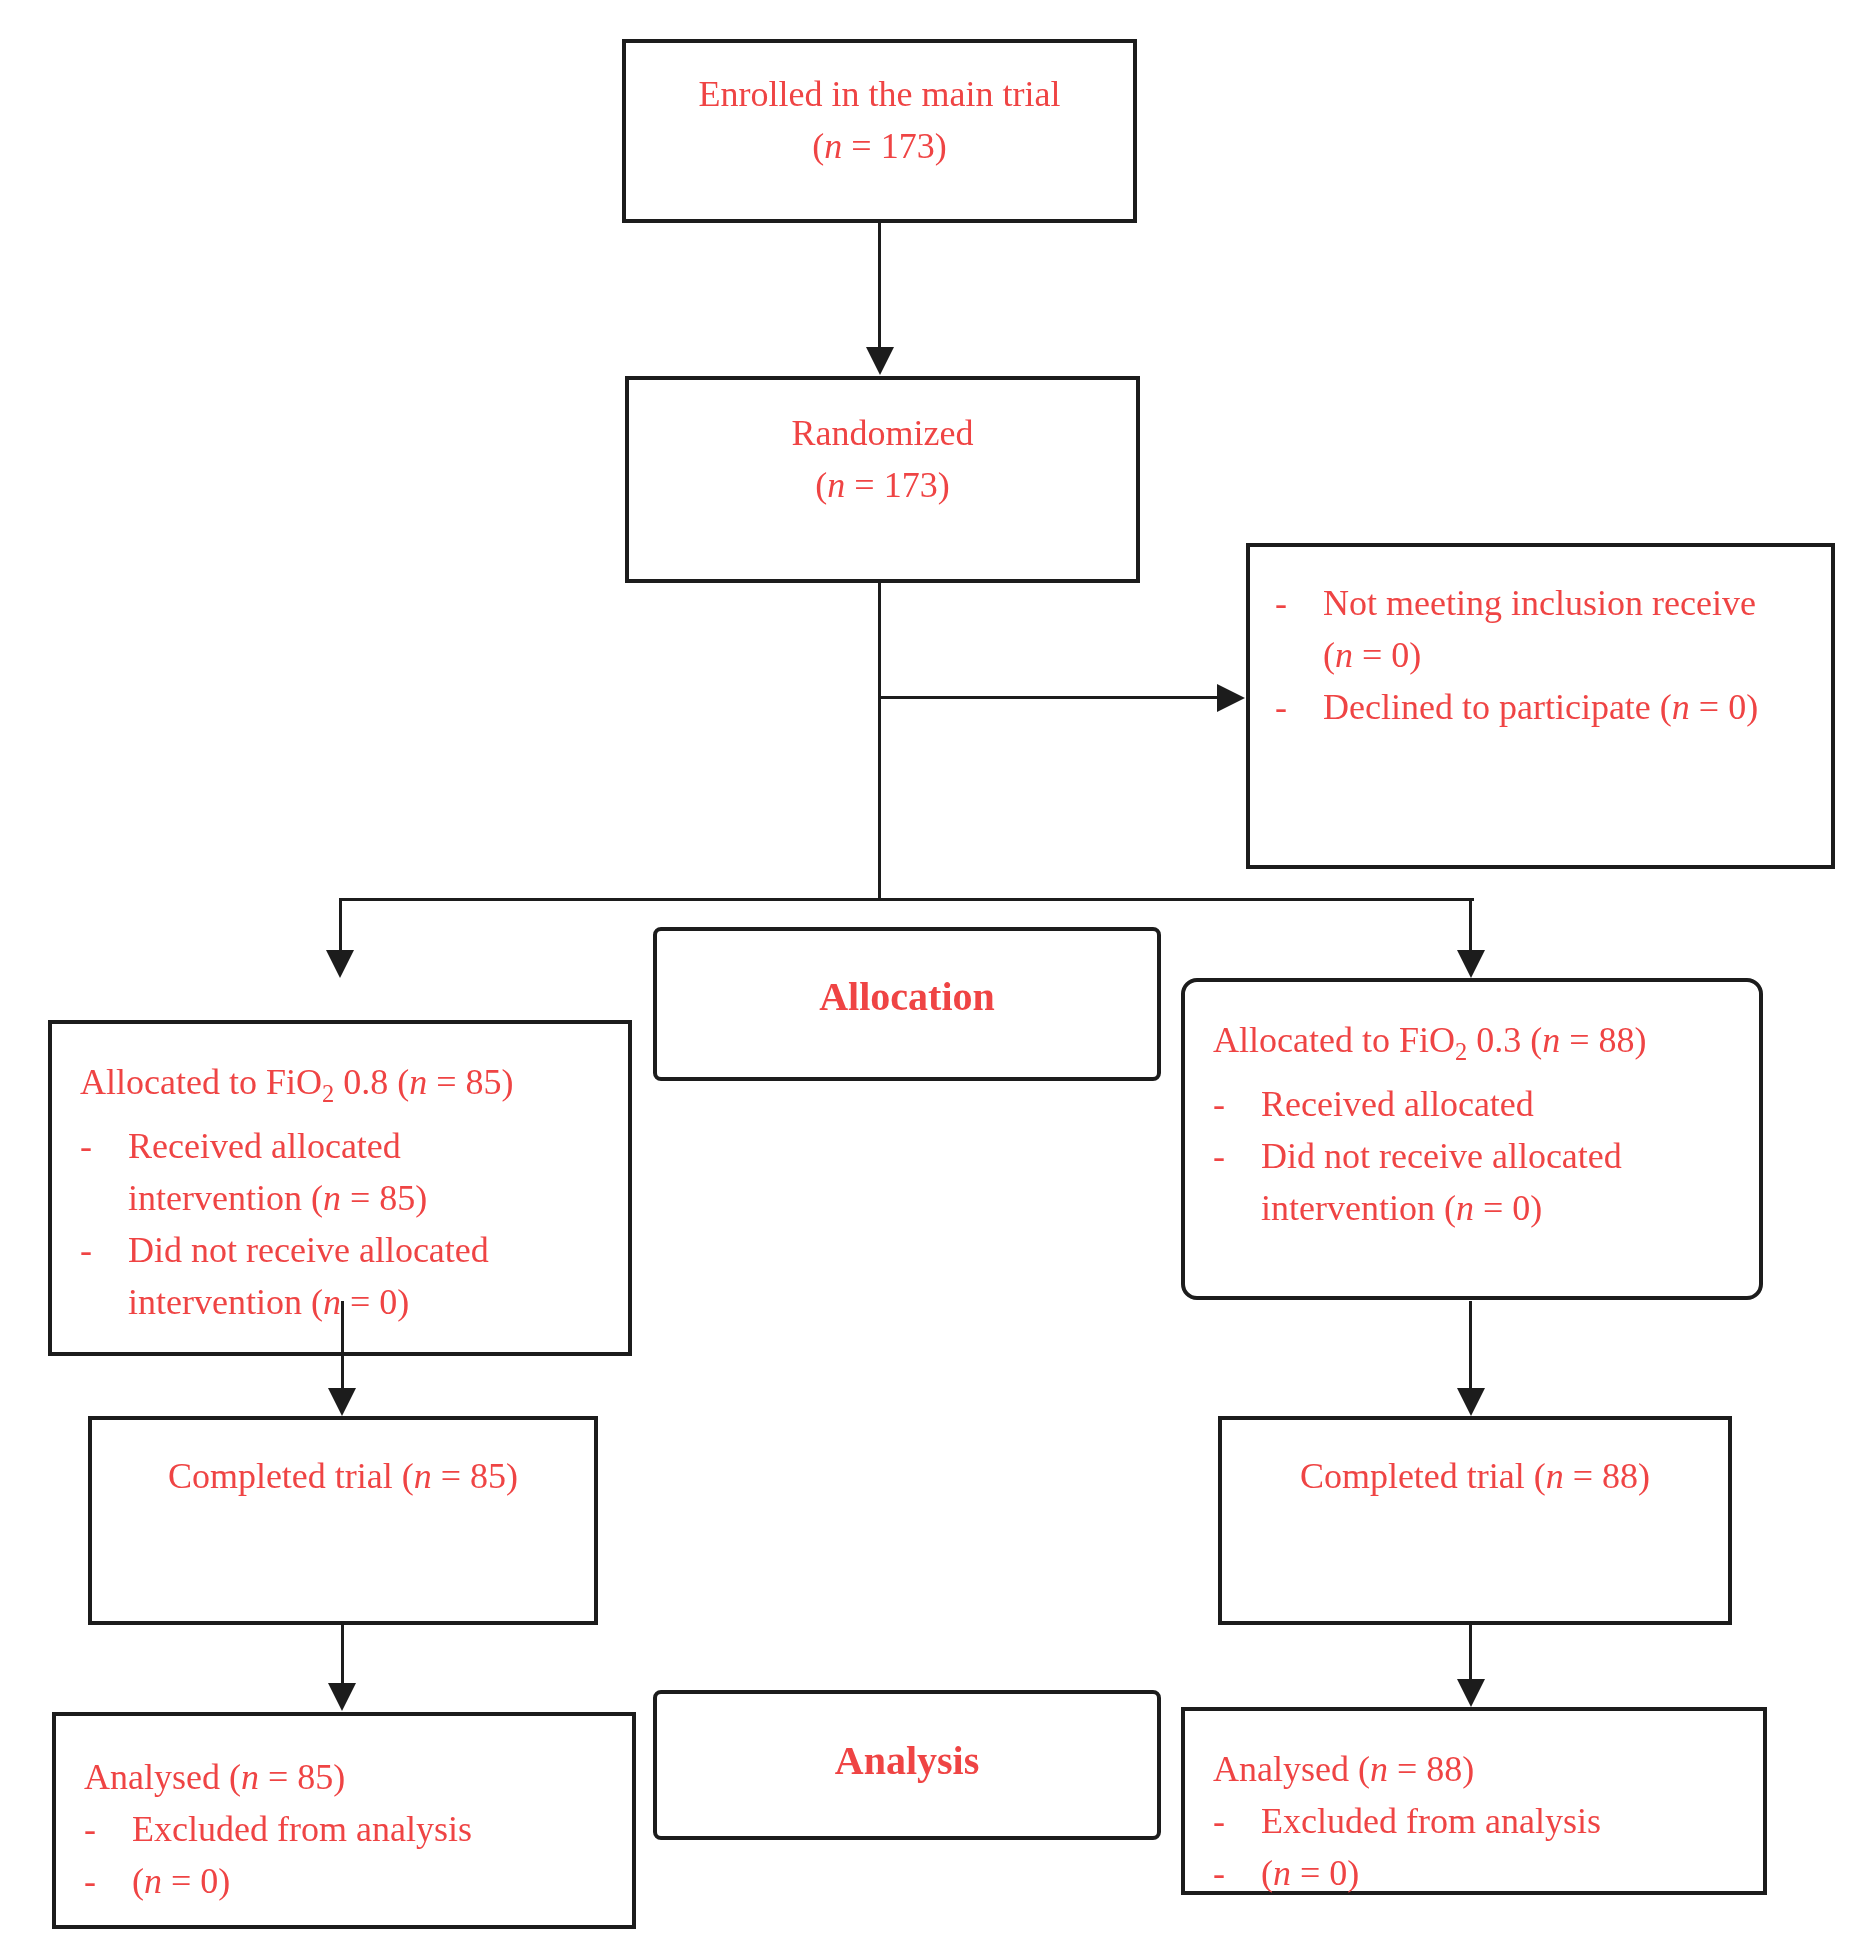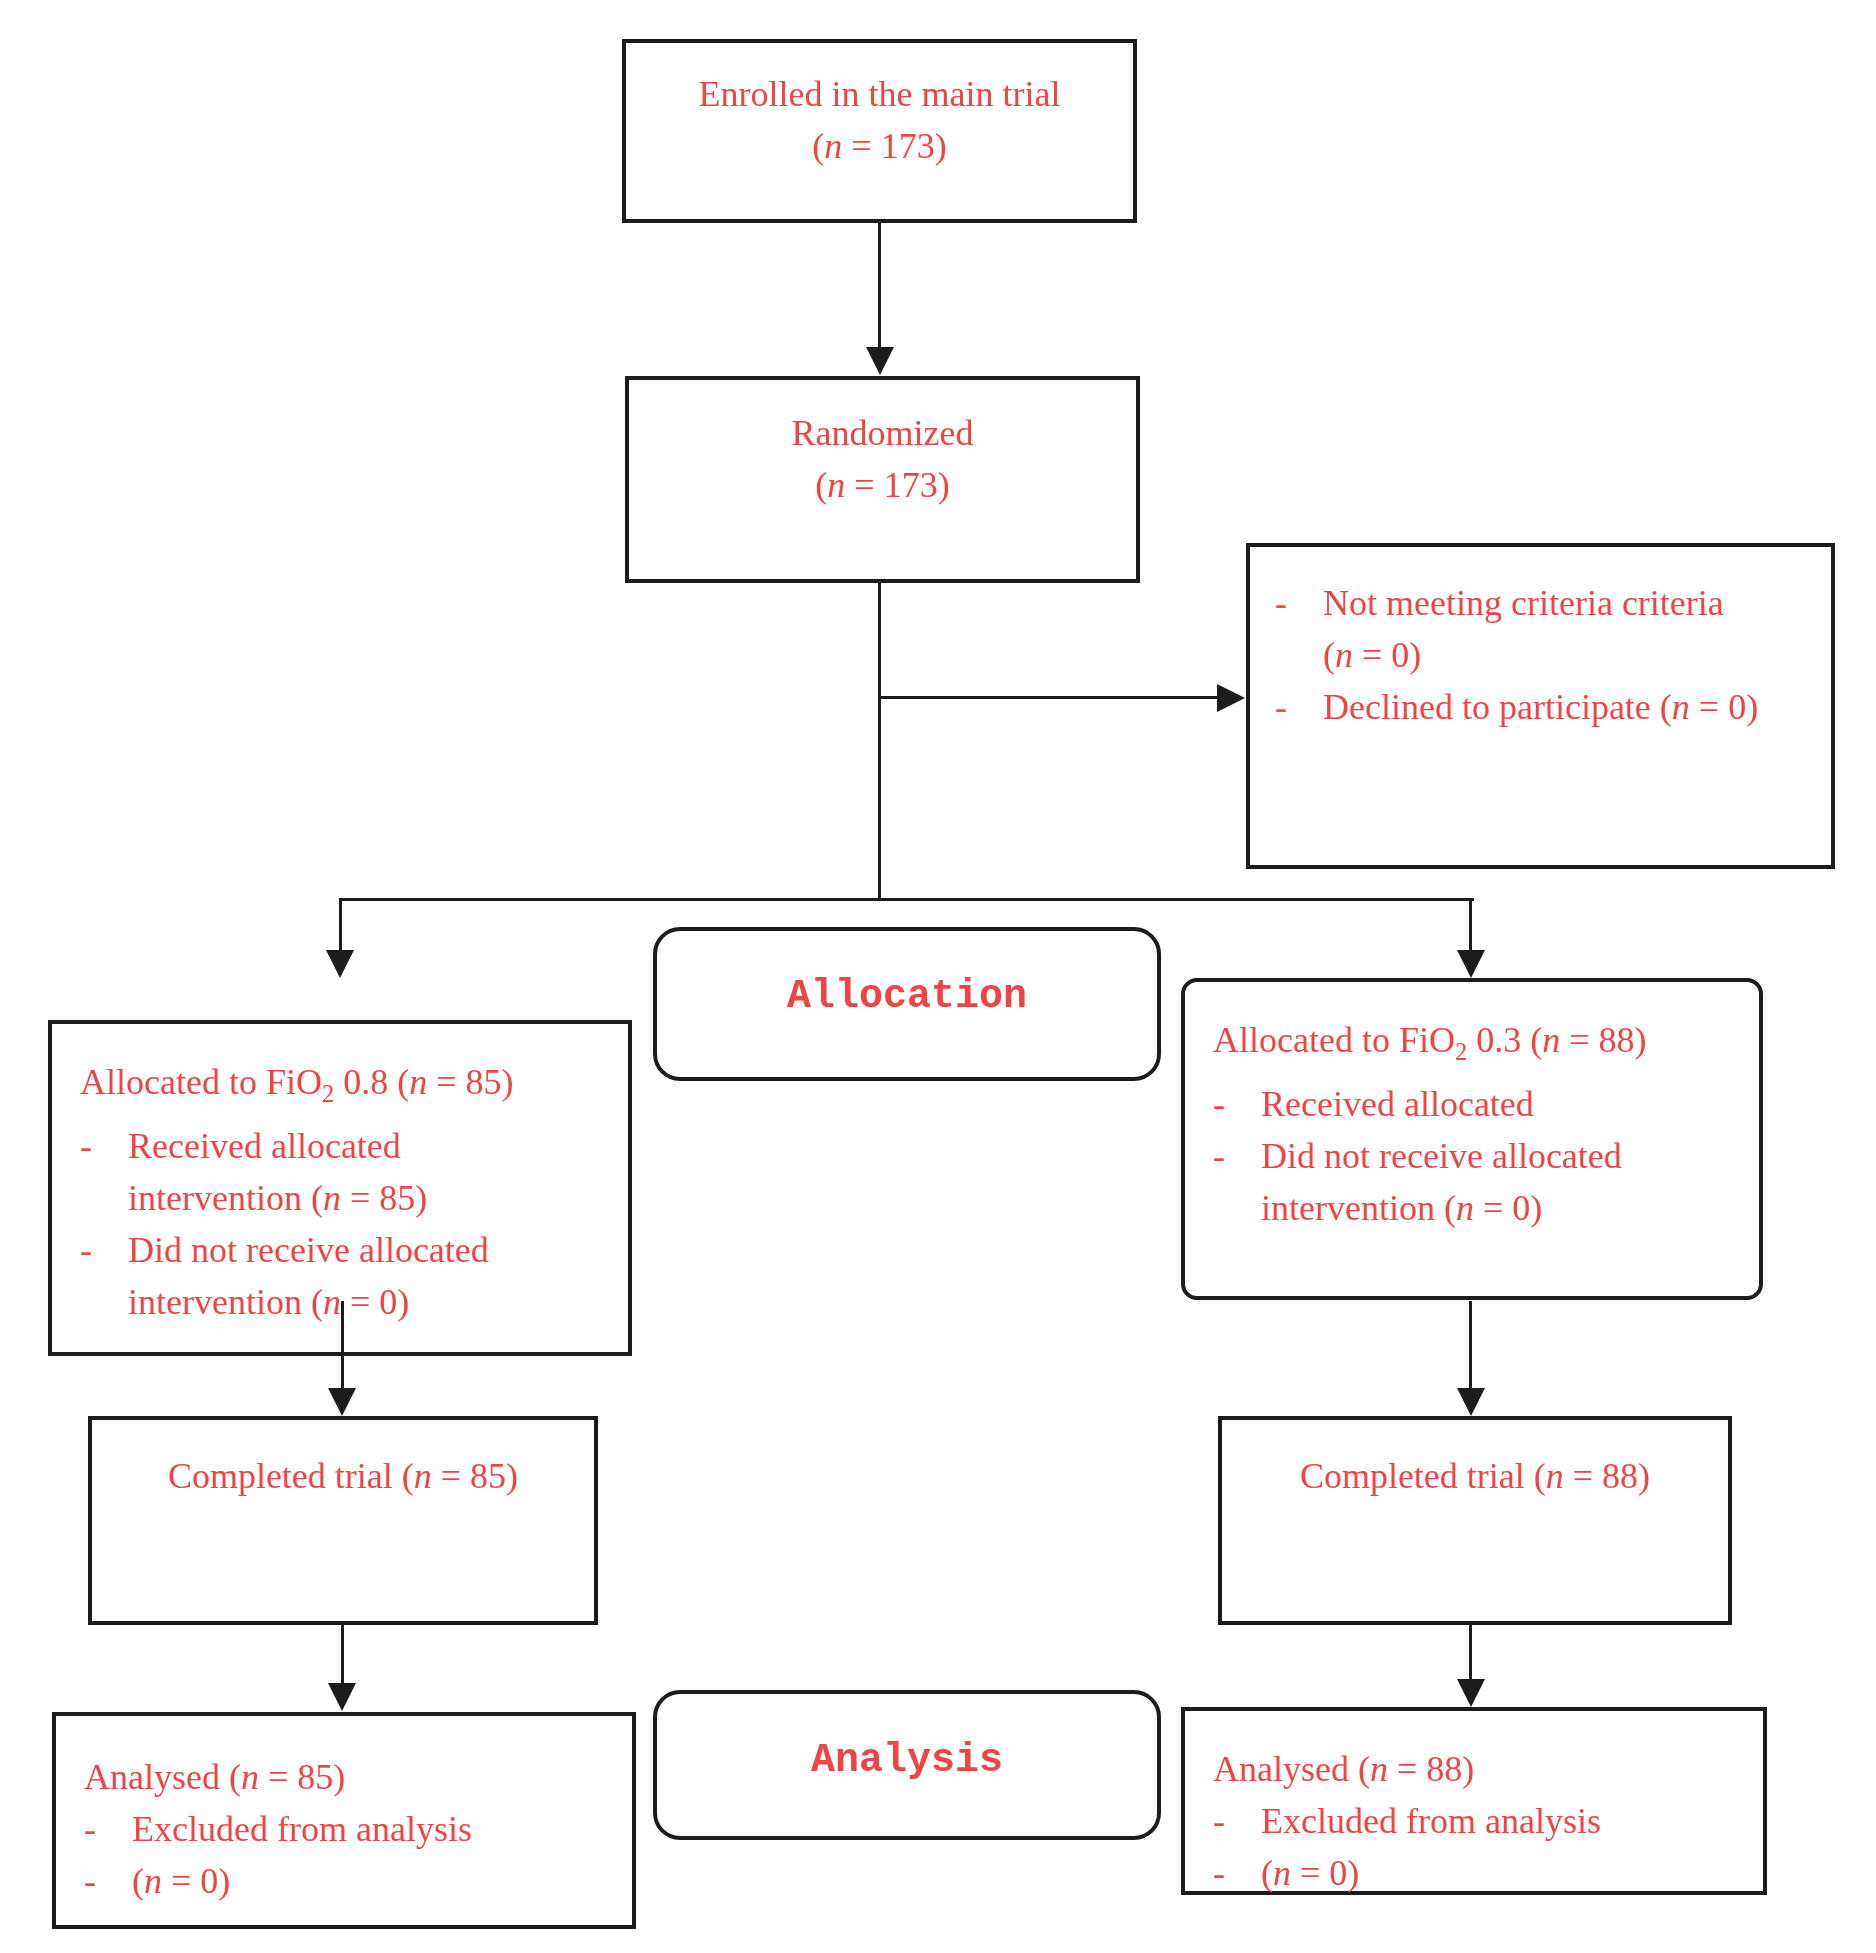--- a/index.html
+++ b/index.html
@@ -13,22 +13,21 @@
     font-size:36px;
     line-height:52px;
   }
   .box{
     position:absolute;
     border:4.2px solid #1c1c1c;
     background:#ffffff;
     box-sizing:border-box;
   }
   .rounded{
-    border-radius:27px;
-    font-family:Liberation Mono, monospace;
+    border-radius:8px;
   }
   .center-text{ text-align:center; }
   .stage{
     display:flex;
     align-items:center;
     justify-content:center;
     font-weight:bold;
     font-size:40px;
   }
   .line{ display:block; white-space:nowrap; }
@@ -71,21 +70,21 @@
 
   <div class="vline" style="left:878px;top:583px;width:3.3px;height:317px;"></div>
 
   <div class="hline" style="left:880px;top:696px;width:337px;height:3.3px;"></div>
   <div class="head-right" style="left:1217px;top:684px;"></div>
 
   <div class="box" style="left:1246px;top:543px;width:589px;height:326px;padding:30px 6.7px 0 25px;">
     <div class="bullet">
       <span class="dash">-</span>
       <span class="btext">
-        <span class="line rich">Not meeting criteria criteria</span>
+        <span class="line rich">Not meeting inclusion receive</span>
         <span class="line rich">(<i>n</i> = 0)</span>
       </span>
     </div>
     <div class="bullet">
       <span class="dash">-</span>
       <span class="btext">
         <span class="line rich">Declined to participate (<i>n</i> = 0)</span>
       </span>
     </div>
   </div>

